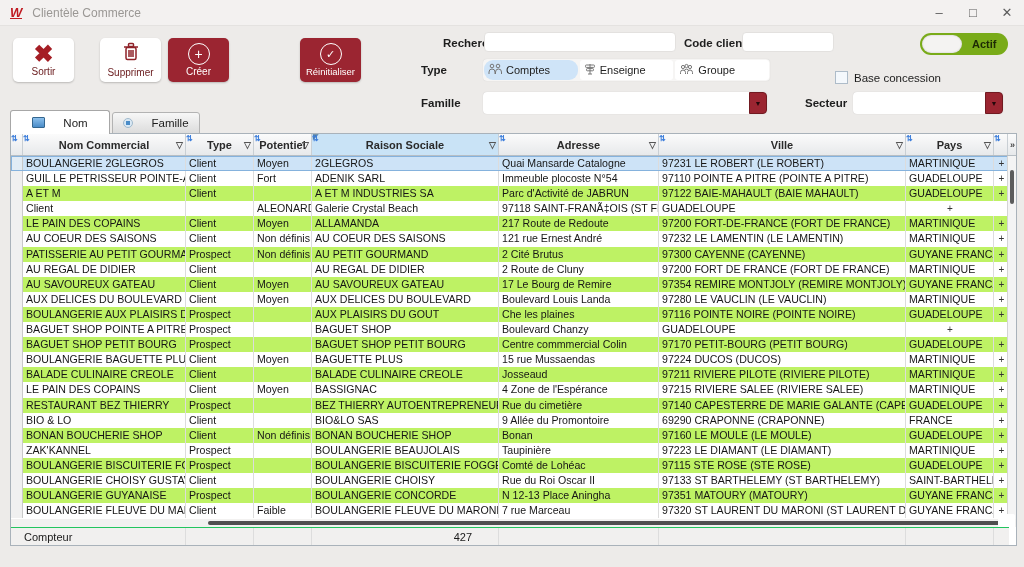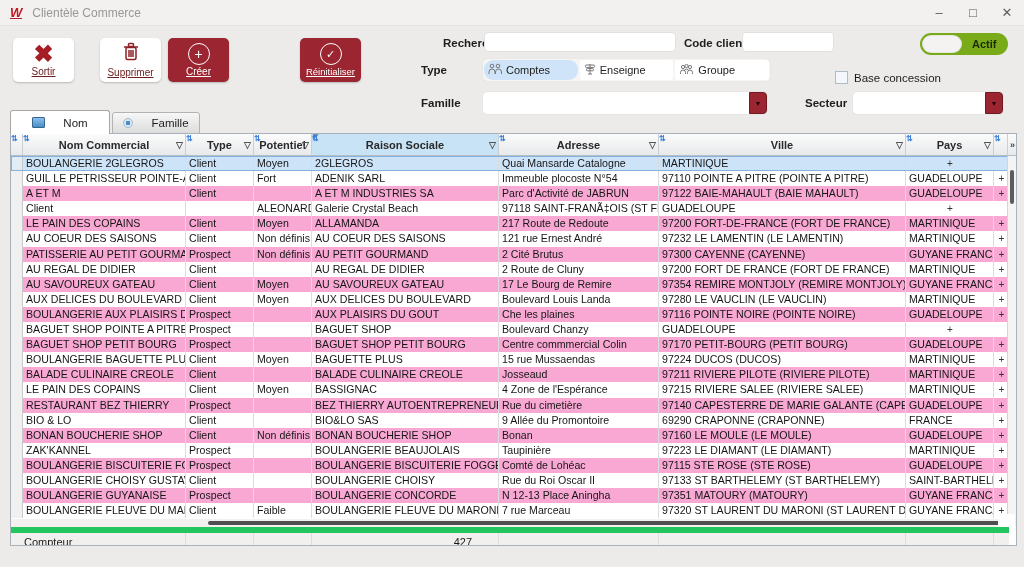--- a/index.html
+++ b/index.html
@@ -11,21 +11,21 @@
   .titlebar { position:absolute; left:0; top:0; width:1024px; height:26px; background:#f3f1f0; border-bottom:1px solid #e4e2e0; display:flex; align-items:center; }
   .logo { margin-left:10px; color:#c01b22; font-weight:bold; font-style:italic; font-size:13px; border-bottom:1px solid #c01b22; line-height:11px; }
   .apptitle { margin-left:10px; color:#9a9794; font-size:12px; }
   .wincontrols { margin-left:auto; display:flex; align-items:center; gap:0; }
   .winbtn { width:34px; height:26px; display:flex; align-items:center; justify-content:center; color:#5c5c5c; font-size:13px; cursor:default; }
 
   
   .toolbtn { position:absolute; width:61px; height:44px; border-radius:5px; display:flex; flex-direction:column; align-items:center; justify-content:center; box-shadow:0 1px 2px rgba(0,0,0,.22); }
   .toolbtn.white { background:#fff; }
   .toolbtn.maroon { background:var(--maroon,#9b2531); }
-  .toolbtn .lbl { font-size:10px; margin-top:1px;text-decoration:underline; }
+  .toolbtn .lbl { font-size:10px; margin-top:1px; }
   .toolbtn.white .lbl { color:#6d2022; }
   .toolbtn.maroon .lbl { color:#fff; }
   .x-glyph { color:#a51e25; font-size:24px; font-weight:900; line-height:22px; }
   .circle-ico { width:22px; height:22px; border:1.6px solid #fff; border-radius:50%; color:#fff; display:flex; align-items:center; justify-content:center; font-size:14px; line-height:14px; }
 
   
   .flabel { position:absolute; font-size:11.5px; font-weight:bold; color:#1d1d1d; }
   .finput { position:absolute; height:20px; background:#fff; border:1px solid #e3e1df; border-radius:4px; font-size:11px; padding:0 5px; color:#222; outline:none; }
   .toggle { position:absolute; left:920px; top:33px; width:88px; height:22px; background:var(--green,#79ab19); border-radius:11px; display:flex; align-items:center; }
   .knob { position:absolute; left:2px; top:2px; width:40px; height:18px; background:#f4f3f2; border-radius:9px; box-shadow:inset 0 0 2px rgba(0,0,0,.2); }
@@ -48,31 +48,31 @@
   
   .tablewrap { position:absolute; left:10px; top:133px; width:1007px; height:413px; background:#fff; border:1px solid #a9b2ba; z-index:4; }
   .thead { position:absolute; left:0; top:0; width:1005px; height:22px; background:linear-gradient(#fbfbfb,#e7e9eb); border-bottom:1px solid #b7bec4; display:grid; grid-template-columns:12px 163px 68px 58px 187px 160px 247px 88px 14px 9px; }
   .hcell { position:relative; display:flex; align-items:center; justify-content:center; font-size:11px; font-weight:bold; color:#2a2a2a; border-right:1px solid #c9cfd4; overflow:hidden; }
   .hcell.sorted { background:#c9e3f6; }
   .sort-ico { position:absolute; left:0px; top:1px; color:#3d7edb; font-size:8px; line-height:8px; }
   .funnel { position:absolute; right:2px; top:50%; transform:translateY(-50%); color:#555; font-size:9px; }
   .corner-tri { position:absolute; left:1px; top:-1px; color:#5a7d98; font-size:7px; }
   .tbody { position:absolute; left:0; top:22px; width:998px; height:430px; overflow:hidden; }
   .trow { height:15.1px; display:grid; grid-template-columns:12px 163px 68px 58px 187px 160px 247px 88px 15px; background:#fff; }
-  .trow.striped { background:#f9a8d4; }
+  .trow.striped { background:#bef264; }
   .trow.selected { background:#cde3f7; outline:1px solid #85b2dd; outline-offset:-1px; }
   .tcell { font-size:10.6px; color:#161616; line-height:15px; padding:0 3px; white-space:nowrap; overflow:hidden; border-right:1px solid #dcdcdc; }
   .gcell { background:#f0f0f0; border-right:1px solid #c9c9c9; }
   .trow.selected .gcell { background:#e2ecf5; }
   .pluscell { font-size:10px; color:#333; text-align:center; line-height:15px; }
   .vbar { position:absolute; right:0; top:22px; width:9px; height:371px; background:#f4f4f4; border-left:1px solid #d4d4d4; }
   .vthumb { position:absolute; left:2px; top:14px; width:4px; height:34px; background:#5c5c5c; border-radius:2px; }
   .hbar { position:absolute; left:0; top:385px; width:1005px; height:8px; background:#f2f1f0; }
   .hthumb { position:absolute; left:197px; top:2px; width:800px; height:4px; background:#4f4f4f; border-radius:2px; }
-  .tfoot { position:absolute; left:0; top:393px; width:998px; height:18px; background:#f1f0ef; border-top:6px solid #22c55e; display:grid; grid-template-columns:175px 68px 58px 187px 160px 247px 88px 15px; }
+  .tfoot { position:absolute; left:0; top:393px; width:998px; height:18px; background:#f1f0ef; border-top:1px solid #22c55e; display:grid; grid-template-columns:175px 68px 58px 187px 160px 247px 88px 15px; }
   .fcell { font-size:11px; color:#1a1a1a; line-height:18px; border-right:1px solid #ddd; white-space:nowrap; overflow:hidden; }
   .fcell.first { padding-left:13px; }
   .fcell.count { text-align:right; padding-right:26px; }
   .cornerbox { position:absolute; right:1px; top:380px; width:17px; height:30px; background:#fff; border-radius:2px; }
 </style>
 </head>
 <body>
 
 <div class="app">
 
@@ -233,20 +233,21 @@
         </div>
       </div>
     <div class="tbody">
         <div class="trow selected">
           <span class="tcell gcell"></span>
           <span class="tcell">BOULANGERIE 2GLEGROS</span>
           <span class="tcell">Client</span>
           <span class="tcell">Moyen</span>
           <span class="tcell">2GLEGROS</span>
           <span class="tcell">Quai Mansarde Catalogne</span>
+          <span class="tcell">97231 LE ROBERT (LE ROBERT)</span>
           <span class="tcell">MARTINIQUE</span>
           <span class="tcell pluscell" style="border-right: none;">+</span>
         </div>
         <div class="trow">
           <span class="tcell gcell"></span>
           <span class="tcell">GUIL LE PETRISSEUR POINTE-A-PITRE</span>
           <span class="tcell">Client</span>
           <span class="tcell">Fort</span>
           <span class="tcell">ADENIK SARL</span>
           <span class="tcell">Immeuble plocoste N°54</span>

